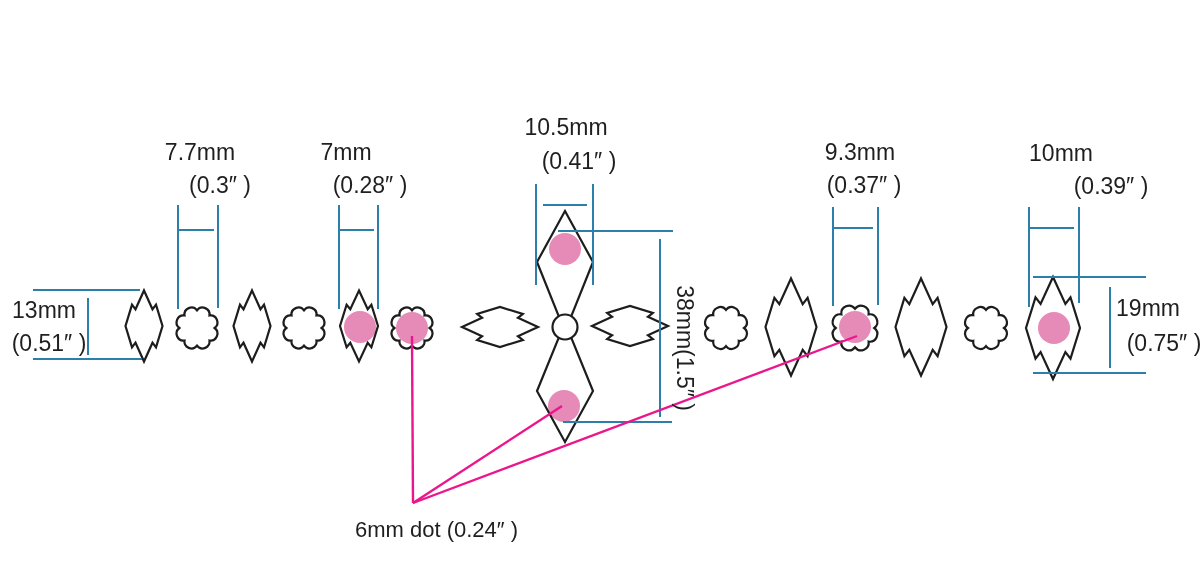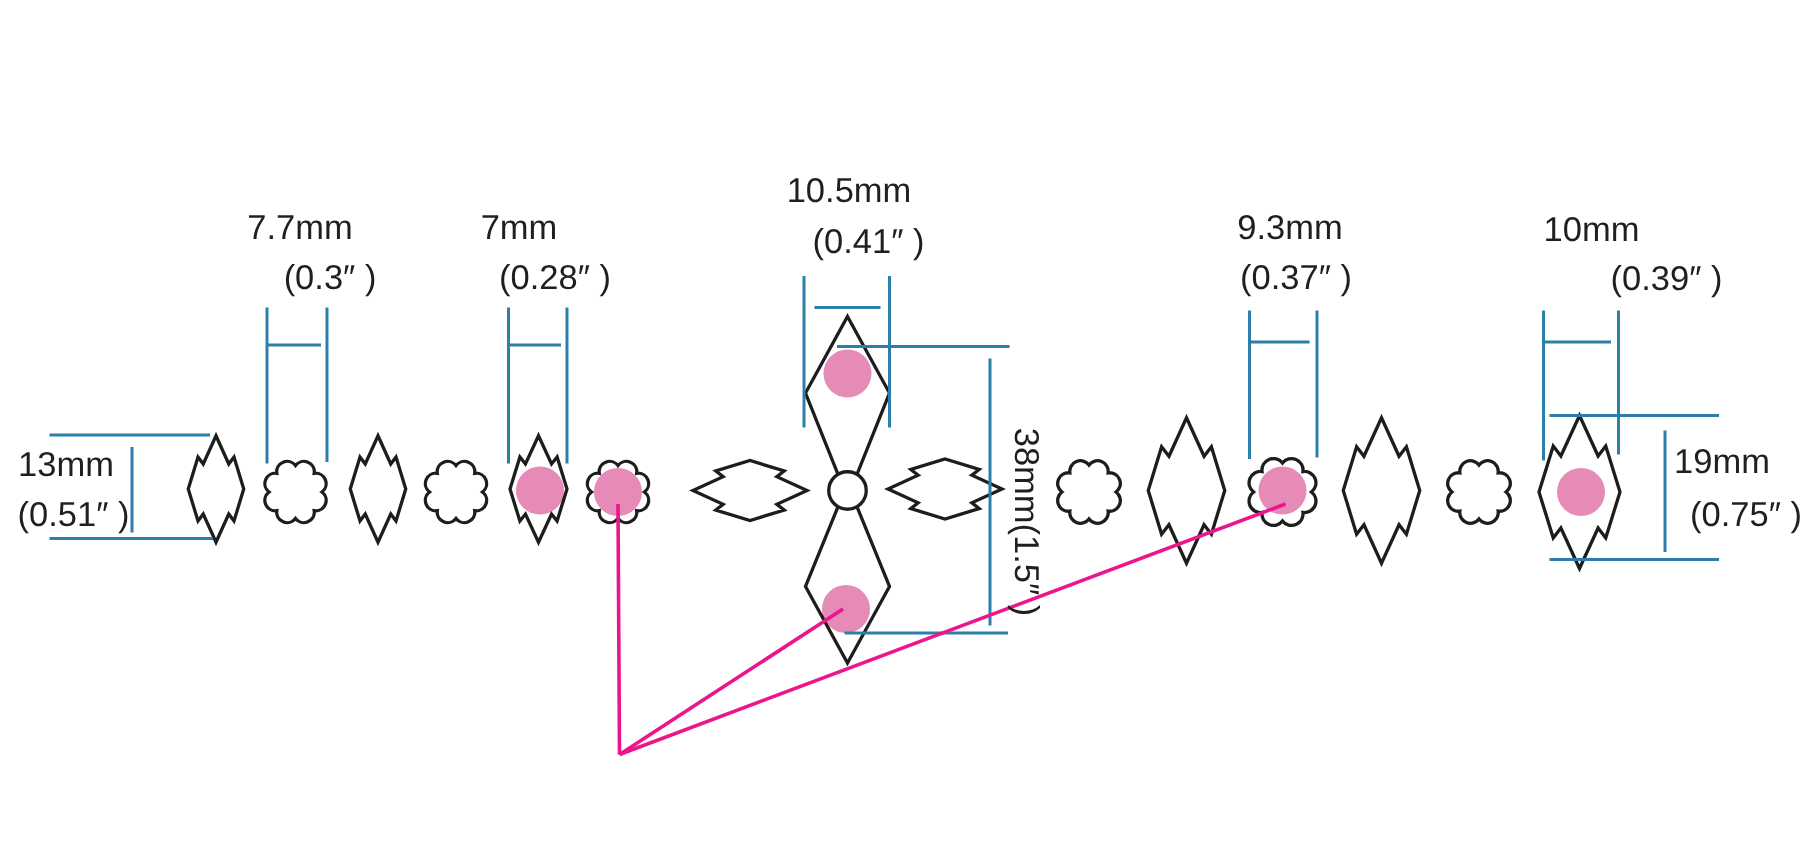--- a/index.html
+++ b/index.html
@@ -111,13 +111,14 @@
 
   <div class="lbl ctr" style="left:860px; top:152px;">9.3mm</div>
   <div class="lbl ctr" style="left:864px; top:185px;">(0.37″  )</div>
 
   <div class="lbl ctr" style="left:1061px;top:153px;text-align:right;">10mm</div>
   <div class="lbl ctr" style="left:1067px;top:186px;margin-left:44px;">(0.39″  )</div>
 
   <div class="lbl ctr" style="left:1148px;top:308px;">19mm</div>
   <div class="lbl ctr" style="left:1154px;top:343px;margin-left:10px;">(0.75″  )</div>
 
+  <div class="lbl small" style="left:355px; top:530px;">6mm dot (0.24″  )</div>
 </div>
 
 </body></html>

